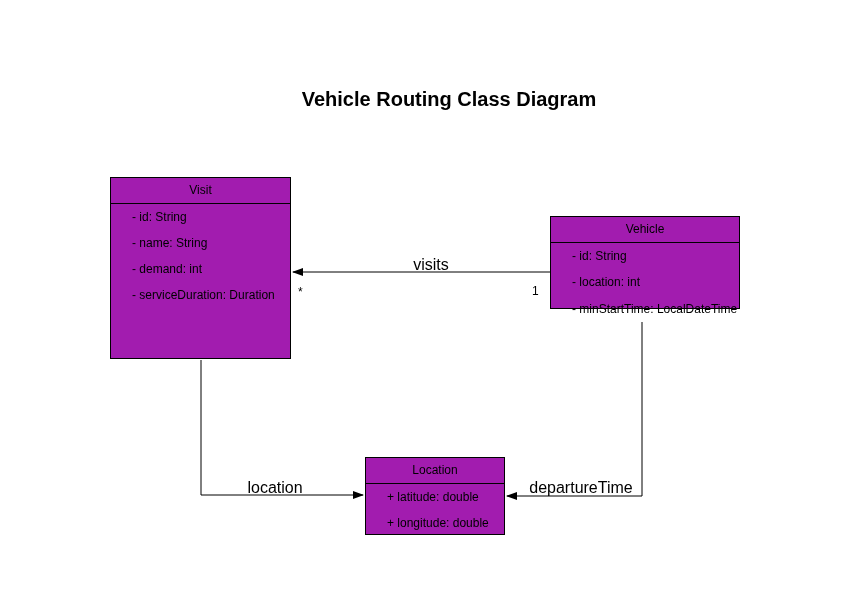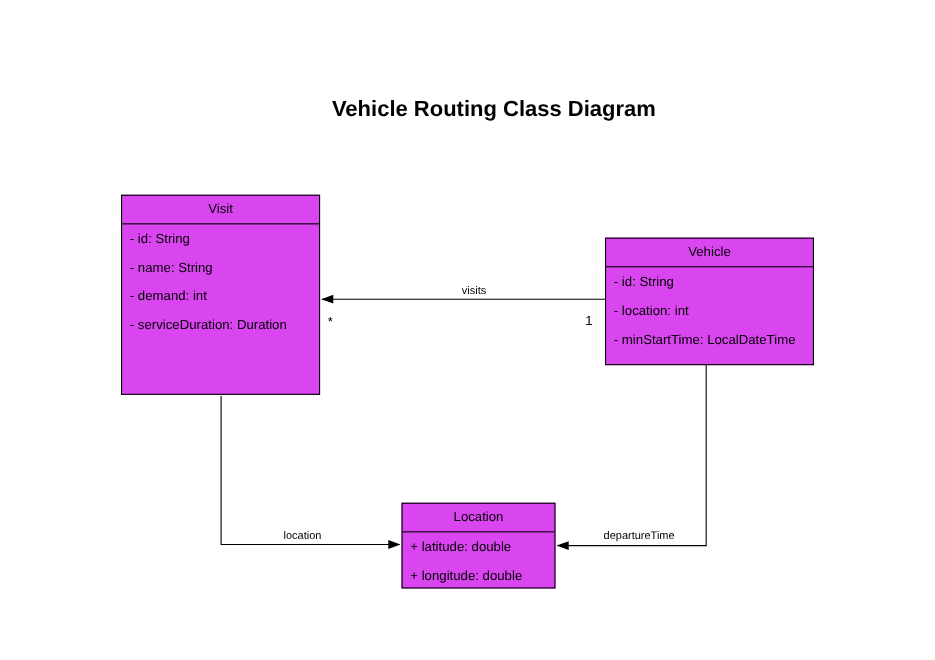--- a/index.html
+++ b/index.html
@@ -30,49 +30,50 @@
   .connector-layer {
     position: absolute;
     left: 0;
     top: 0;
     width: 850px;
     height: 600px;
   }
   .class-box {
     position: absolute;
     box-sizing: border-box;
-    background: #d946ef;
+    background: #a21caf;
     border: 1px solid #000000;
     color: #000000;
     font-size: 12px;
   }
   .class-header {
     box-sizing: border-box;
     height: 26px;
     line-height: 25px;
     text-align: center;
     border-bottom: 1px solid #000000;
     white-space: nowrap;
     overflow: hidden;
   }
   .class-attr {
     height: 26px;
     line-height: 26px;
     padding-left: 7px;
     white-space: nowrap;
     overflow: hidden;
+    margin-left: 14px;
   }
   .box-visit    { left: 110px; top: 177px; width: 181px; height: 182px; }
-  .box-vehicle  { left: 550px; top: 216px; width: 190px; height: 116px; }
+  .box-vehicle  { left: 550px; top: 216px; width: 190px; height: 93px; }
   .box-location { left: 365px; top: 457px; width: 140px; height:  78px; }
   .box-vehicle .class-attr { height: 26.3px; line-height: 26.3px; }
 
   .edge-label {
     position: absolute;
-    font-size: 10px;
+    font-size: 16px;
     color: #000000;
     white-space: nowrap;
     transform: translateX(-50%);
     line-height: 14px;
   }
   .multiplicity {
     position: absolute;
     font-size: 12px;
     color: #000000;
     white-space: nowrap;

